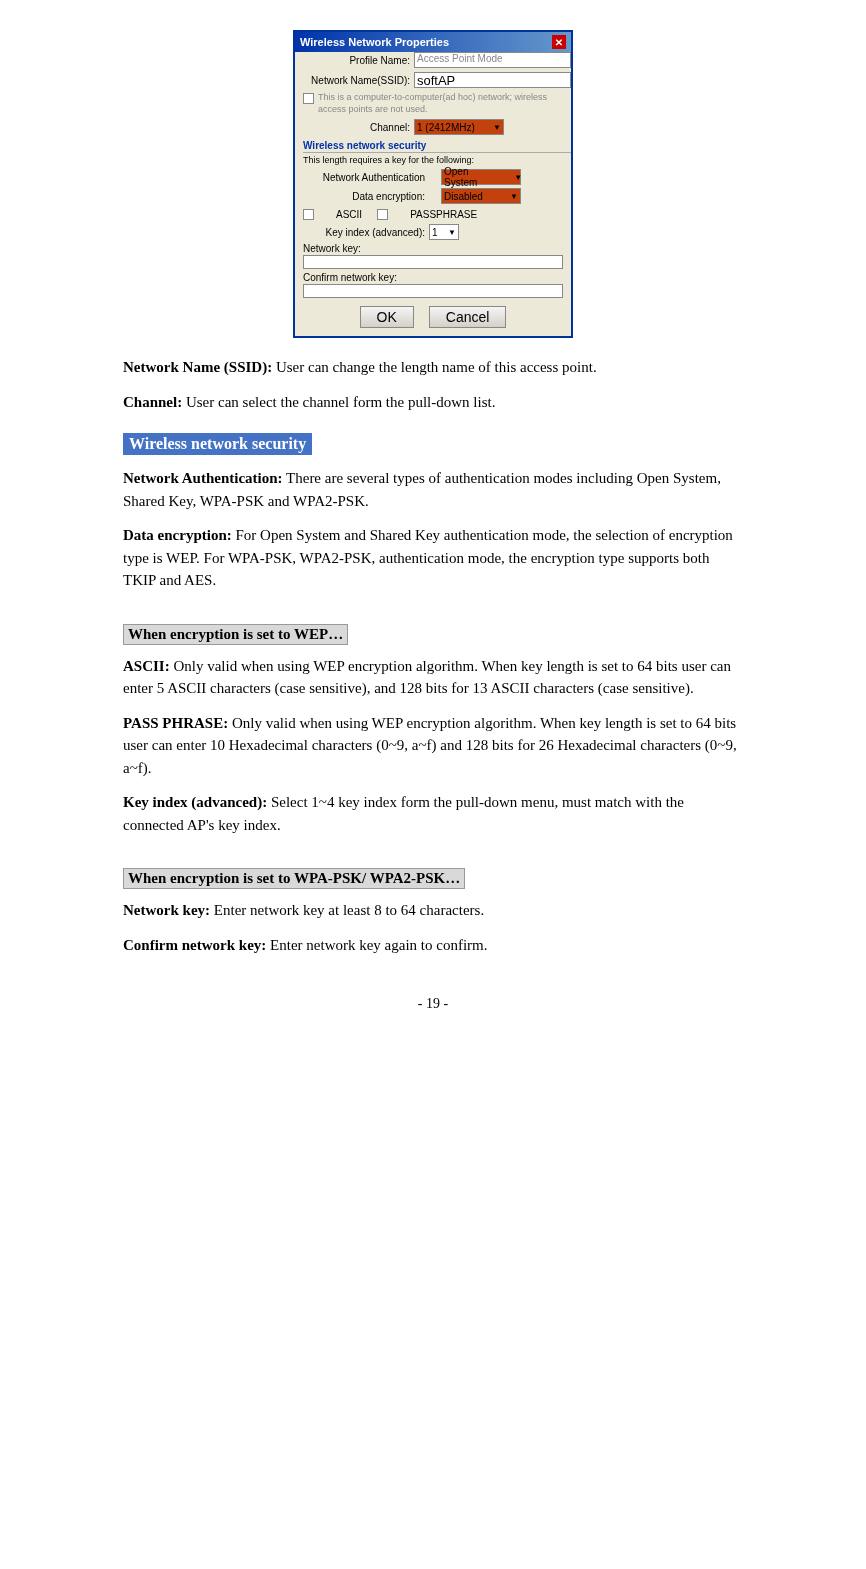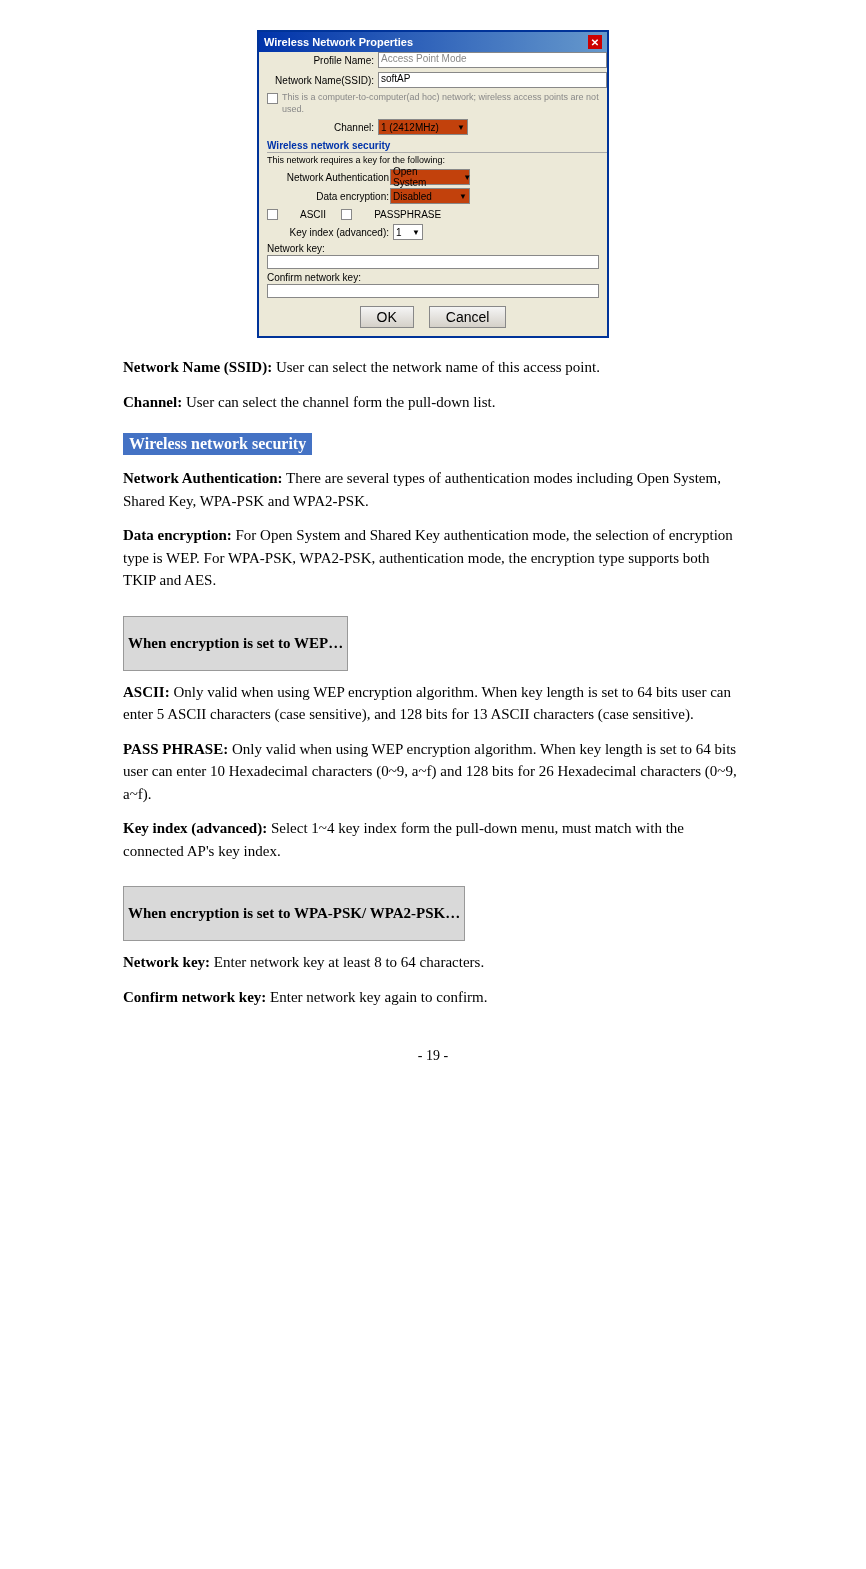--- a/index.html
+++ b/index.html
@@ -16,21 +16,21 @@
     }
 
     .page-content {
       width: 620px;
       padding: 30px 0 60px 0;
       margin: 0 auto;
     }
 
     
     .dialog-screenshot {
-      width: 352px;
+      width: 280px;
       margin: 0 auto 18px auto;
       border: 2px solid #003399;
       background: #f0f0f0;
       font-family: Arial, sans-serif;
       font-size: 10px;
     }
 
     .dialog-titlebar {
       background: linear-gradient(to right, #0033aa, #6699cc);
       color: white;
@@ -154,21 +154,21 @@
     .dialog-auth-row {
       display: flex;
       align-items: center;
       margin-bottom: 3px;
     }
 
     .dialog-auth-label {
       width: 130px;
       text-align: right;
       font-size: 10px;
-      margin-right: 1px;
+      margin-right: 16px;
     }
 
     .dialog-checkboxes-row {
       display: flex;
       margin: 4px 8px;
       gap: 15px;
     }
 
     .dialog-cb-item {
       display: flex;
@@ -255,22 +255,22 @@
       font-size: 16px;
       padding: 2px 6px;
       margin: 8px 0 12px 0;
     }
 
     .subsection-heading {
       display: inline-block;
       background: #d9d9d9;
       font-weight: bold;
       font-size: 15px;
-      padding: 18px 4px;
-      margin: 12px 0 10px 0;
+      padding: 1px 4px;
+      margin: 20px 0 10px 0;
       border: 1px solid #999;
     }
 
     .page-footer {
       margin-top: 40px;
       text-align: center;
       font-size: 14px;
       color: #000;
       width: 100%;
     }
@@ -290,39 +290,39 @@
       <div class="dialog-row">
         <div class="dialog-label">Profile Name:</div>
         <div class="dialog-input">
           <span style="color:#888; font-size:10px;">Access Point Mode</span>
         </div>
       </div>
 
       <div class="dialog-row">
         <div class="dialog-label">Network Name(SSID):</div>
         <div class="dialog-input">
-          <span style="color:#000; font-size:10px;">softAP</span>
+          <span style="color:#000; font-size:13px;">softAP</span>
         </div>
       </div>
 
       <div class="dialog-checkbox-row">
         <div class="dialog-checkbox"></div>
         <span class="dialog-checkbox-label">This is a computer-to-computer(ad hoc) network; wireless access points are not used.</span>
       </div>
 
       <div class="dialog-channel-row">
         <div class="dialog-channel-label">Channel:</div>
         <div class="dialog-select">
           <span>1  (2412MHz)</span>
           <span class="dialog-select-arrow">▼</span>
         </div>
       </div>
 
       <div class="dialog-section-header">Wireless network security</div>
-      <div class="dialog-section-text">This network requires a key for the following:</div>
+      <div class="dialog-section-text">This length requires a key for the following:</div>
 
       <div class="dialog-auth-row">
         <div class="dialog-auth-label">Network Authentication</div>
         <div class="dialog-select" style="width:80px;gap:37px;">
           <span>Open System</span>
           <span class="dialog-select-arrow">▼</span>
         </div>
       </div>
 
       <div class="dialog-auth-row">
@@ -363,21 +363,21 @@
       </div>
 
       <div class="dialog-buttons-row">
         <button class="dialog-btn">OK</button>
         <button class="dialog-btn">Cancel</button>
       </div>
     </div>
   </div>
 
   <p class="doc-para">
-    <span class="term">Network Name (SSID):</span><span> User can select the network name of this access point.</span>
+    <span class="term">Network Name (SSID):</span><span> User can change the length name of this access point.</span>
   </p>
 
   <p class="doc-para">
     <span class="term">Channel:</span><span> User can select the channel form the pull-down list.</span>
   </p>
 
   <div>
     <span class="section-heading">Wireless network security</span>
   </div>
 

